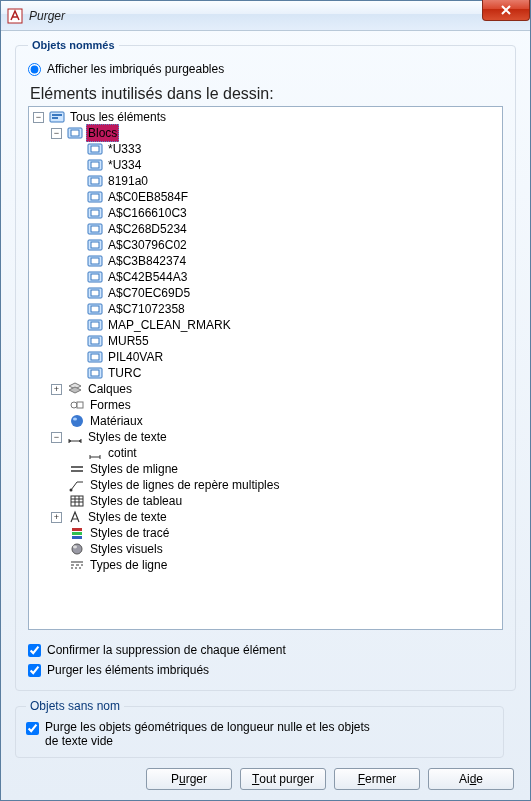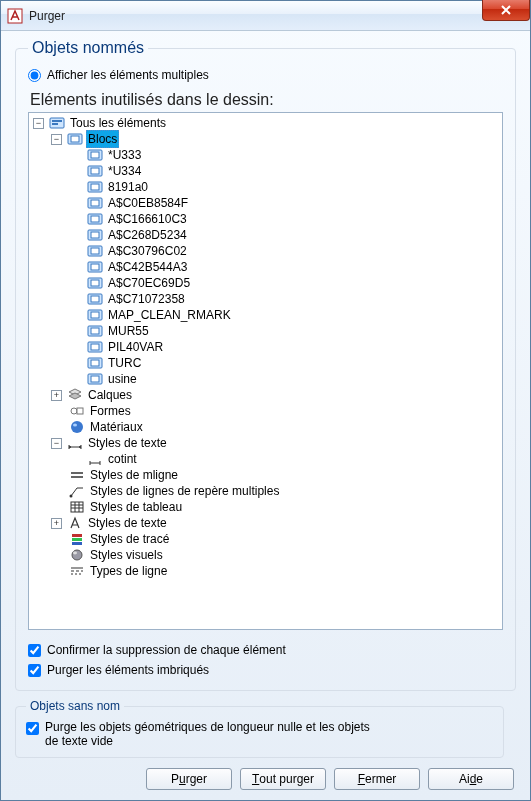--- a/index.html
+++ b/index.html
@@ -21,20 +21,21 @@
     flex-direction: column;
   }
   .titlebar {
     height: 30px;
     background: linear-gradient(to bottom, #fafdff 0%, #e8f1fb 45%, #d7e6f6 46%, #e4eefb 100%);
     border-bottom: 1px solid #b8c8d8;
     display: flex;
     align-items: center;
     padding: 0 0 0 6px;
     position: relative;
+    font-style: italic;
   }
   .app-icon {
     width: 16px; height: 16px;
     margin-right: 6px;
     display: flex; align-items: center; justify-content: center;
   }
   .app-icon svg { width: 16px; height: 16px; }
   .title-text {
     color: #222;
     font-size: 12px;
@@ -61,23 +62,24 @@
     overflow: hidden;
   }
   fieldset.named {
     border: 1px solid #d6dee8;
     border-radius: 4px;
     padding: 8px 12px 10px 12px;
     margin: 0 0 8px 0;
     background: transparent;
   }
   fieldset.named legend {
-    font-size: 16px;
+    font-size: 11px;
     color: #0a3a7a;
     padding: 0 4px;
+    font-weight: bold;
   }
   .radio-row, .check-row {
     display: flex;
     align-items: center;
     margin: 3px 0;
     gap: 6px;
   }
   .radio-row input[type=radio], .check-row input[type=checkbox] {
     width: 13px; height: 13px;
     margin: 0;
@@ -127,21 +129,21 @@
     width: 16px; height: 16px;
     display: flex; align-items: center; justify-content: center;
     flex-shrink: 0;
   }
   .icon svg { width: 16px; height: 16px; }
   .node-label {
     padding: 0 2px;
   }
   .node-label.bold { font-weight: normal; }
   .node-label.selected {
-    background: #0ea5e9;
+    background: #be185d;
     border: 1px dotted #5a8ac9;
     padding: 0 1px;
   }
   fieldset.unnamed {
     border: 1px solid #d6dee8;
     border-radius: 4px;
     padding: 4px 10px 6px 10px;
     margin: 0 12px 6px 0;
     background: transparent;
   }
@@ -190,21 +192,21 @@
     </div>
   </div>
 
   <div class="body-area">
 
     <fieldset class="named" style="flex:1; display:flex; flex-direction:column; overflow:hidden;">
       <legend>Objets nommés</legend>
 
       <div class="radio-row">
         <input type="radio" name="vis" checked="" style="">
-        <label>Afficher les éléments multiples</label>
+        <label>Afficher les imbriqués purgeables</label>
       </div>
 
       <div class="label-above">Eléments inutilisés dans le dessin:</div>
 
       <div class="tree-wrap">
         <div class="tree">
           <ul>
             <li>
               <div class="node-row">
                 <span class="exp">−</span>
@@ -316,20 +318,32 @@
                       </li>
                       <li>
                         <div class="node-row">
                           <span class="exp-space"></span>
                           <span class="icon">
                             <svg viewBox="0 0 16 16">
                               <rect x="1" y="3" width="14" height="10" rx="1" fill="#cfe6ff" stroke="#3a78c0"></rect>
                               <rect x="4" y="5" width="8" height="6" fill="#fff" stroke="#3a78c0"></rect>
                             </svg>
                           </span>
+                          <span class="node-label">A$C3B842374</span>
+                        </div>
+                      </li>
+                      <li>
+                        <div class="node-row">
+                          <span class="exp-space"></span>
+                          <span class="icon">
+                            <svg viewBox="0 0 16 16">
+                              <rect x="1" y="3" width="14" height="10" rx="1" fill="#cfe6ff" stroke="#3a78c0"></rect>
+                              <rect x="4" y="5" width="8" height="6" fill="#fff" stroke="#3a78c0"></rect>
+                            </svg>
+                          </span>
                           <span class="node-label">A$C42B544A3</span>
                         </div>
                       </li>
                       <li>
                         <div class="node-row">
                           <span class="exp-space"></span>
                           <span class="icon">
                             <svg viewBox="0 0 16 16">
                               <rect x="1" y="3" width="14" height="10" rx="1" fill="#cfe6ff" stroke="#3a78c0"></rect>
                               <rect x="4" y="5" width="8" height="6" fill="#fff" stroke="#3a78c0"></rect>
@@ -389,32 +403,20 @@
                       <li>
                         <div class="node-row">
                           <span class="exp-space"></span>
                           <span class="icon">
                             <svg viewBox="0 0 16 16">
                               <rect x="1" y="3" width="14" height="10" rx="1" fill="#cfe6ff" stroke="#3a78c0"></rect>
                               <rect x="4" y="5" width="8" height="6" fill="#fff" stroke="#3a78c0"></rect>
                             </svg>
                           </span>
                           <span class="node-label">TURC</span>
-                        </div>
-                      </li>
-                      <li>
-                        <div class="node-row">
-                          <span class="exp-space"></span>
-                          <span class="icon">
-                            <svg viewBox="0 0 16 16">
-                              <rect x="1" y="3" width="14" height="10" rx="1" fill="#cfe6ff" stroke="#3a78c0"></rect>
-                              <rect x="4" y="5" width="8" height="6" fill="#fff" stroke="#3a78c0"></rect>
-                            </svg>
-                          </span>
-                          <span class="node-label">usine</span>
                         </div>
                       </li>
                     </ul>
                 </li>
                 <li>
                   <div class="node-row">
                     <span class="exp">+</span>
                     <span class="icon">
                       <svg viewBox="0 0 16 16">
                           <path d="M8 2 L14 5 L8 8 L2 5 Z" fill="#e2e2e2" stroke="#777"></path>

